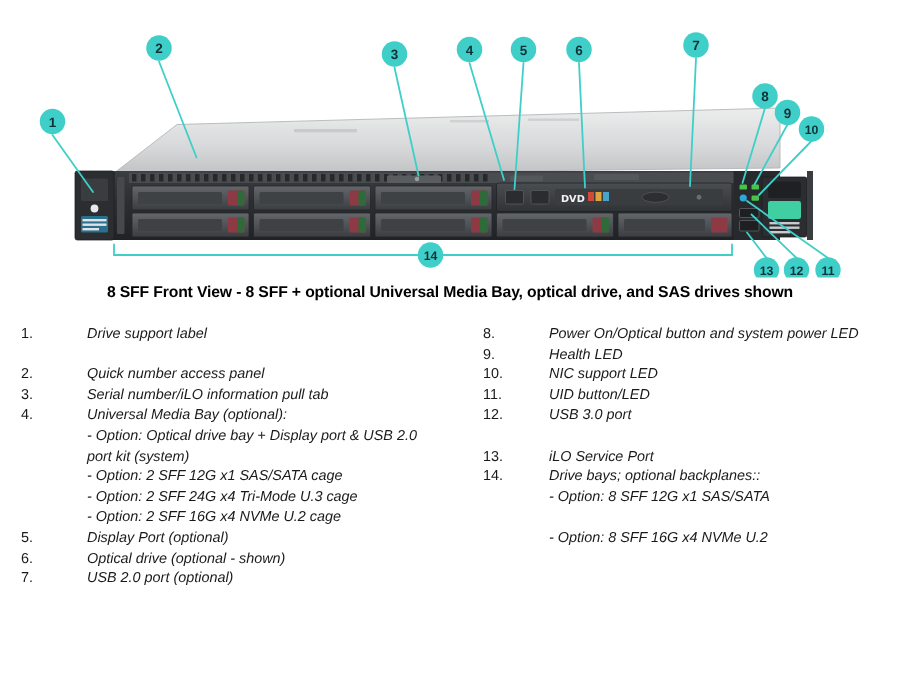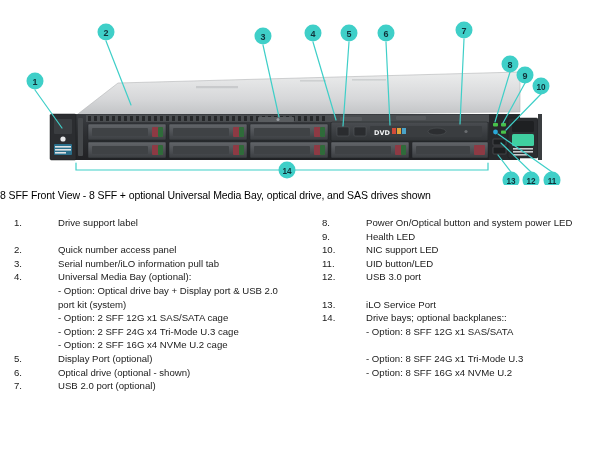--- a/index.html
+++ b/index.html
@@ -27,23 +27,23 @@
   #figure svg {
     display: block;
   }
 
   
   #caption {
     position: absolute;
     left: 0;
     top: 189px;
     width: 600px;
-    text-align: left;
+    text-align: center;
     font-size: 10.5px;
-    font-weight: normal;
+    font-weight: bold;
     letter-spacing: -0.1px;
     color: #000000;
   }
 
   
   #legend {
     position: absolute;
     left: 0;
     top: 216px;
     width: 600px;
@@ -68,20 +68,21 @@
     width: 44px;
     flex: 0 0 44px;
     font-size: 9.6px;
     line-height: 13.6px;
   }
   .ltext {
     flex: 1 1 auto;
     font-size: 9.6px;
     line-height: 13.6px;
     white-space: pre-line;
+    font-style: italic;
   }
   .lrow.sub .lnum { visibility: hidden; }
   .spacer { height: 13.6px; }
 </style>
 </head>
 <body>
 
 <div id="figure">
   <svg width="600" height="185" viewBox="0 0 600 185" xmlns="http://www.w3.org/2000/svg">
     <defs>
@@ -444,21 +445,17 @@
       <span class="lnum">14.</span>
       <span class="ltext">Drive bays; optional backplanes::</span>
     </div>
     <div class="lrow sub">
       <span class="lnum"></span>
       <span class="ltext">- Option: 8 SFF 12G x1 SAS/SATA</span>
     </div>
     <div class="spacer"></div>
     <div class="lrow sub">
       <span class="lnum"></span>
-      <span class="ltext">- Option: 8 SFF 24G x1 Tri-Mode U.3</span>
-    </div>
-    <div class="lrow sub">
-      <span class="lnum"></span>
       <span class="ltext">- Option: 8 SFF 16G x4 NVMe U.2</span>
     </div>
   </div>
 
 </div>
 
 </body></html>

